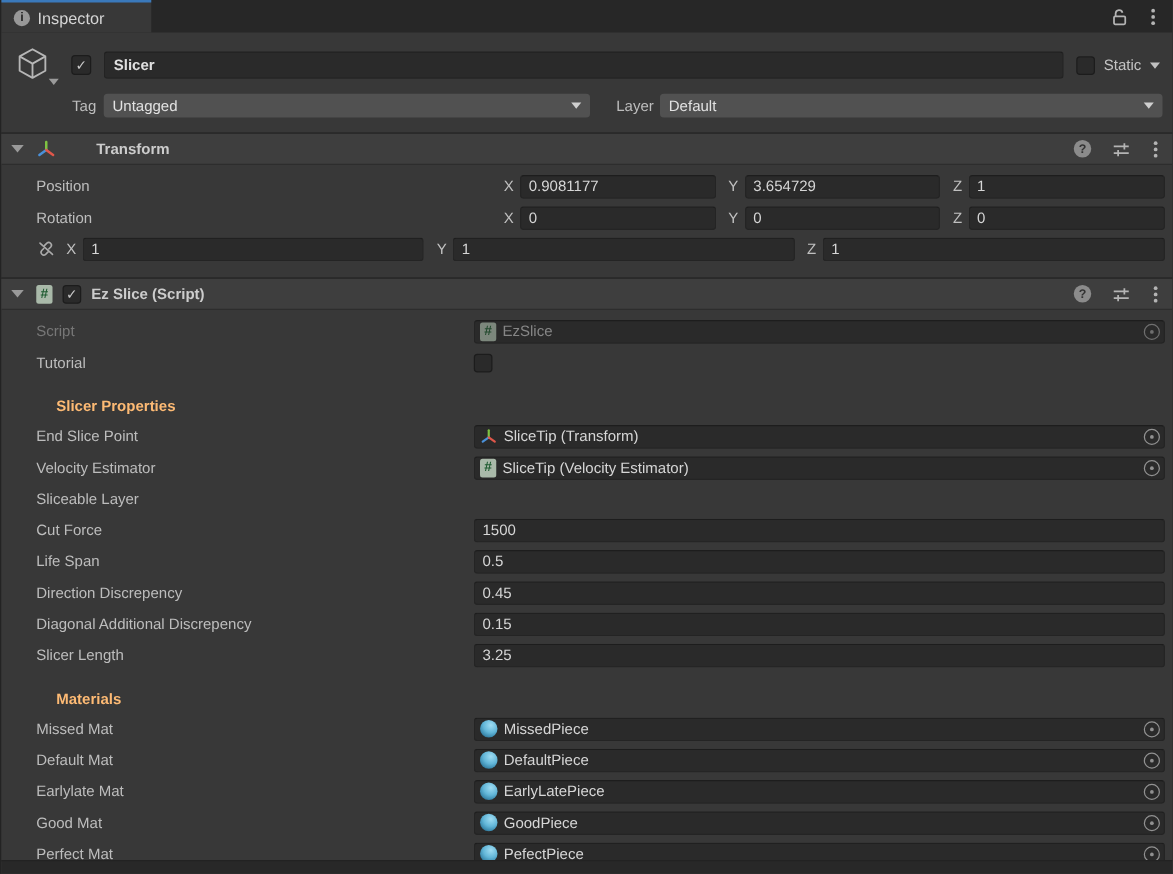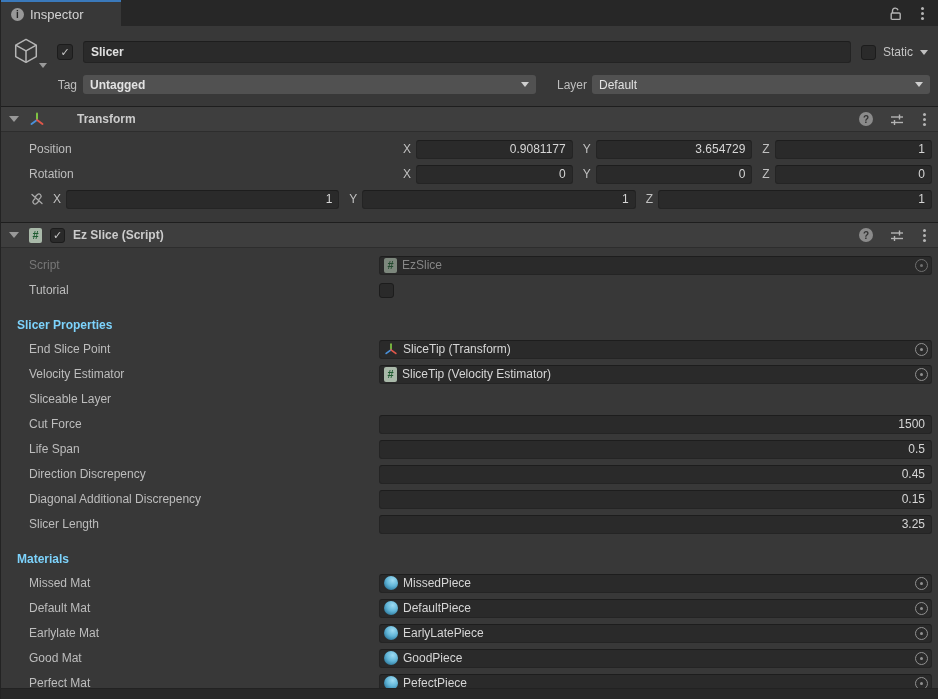--- a/index.html
+++ b/index.html
@@ -26,51 +26,51 @@
   .name-field{ flex:1; height:22px; margin:0 10px; background:#2a2a2a; border:1px solid #232323; border-top-color:#1d1d1d; border-radius:3px; display:flex; align-items:center; padding:0 7px; color:#e0e0e0; font-weight:bold; }
   .static-group{ display:flex; align-items:center; gap:7px; padding-right:2px; }
   .caret-down{ width:0; height:0; border-left:4px solid transparent; border-right:4px solid transparent; border-top:5px solid #c0c0c0; }
   .go-row2{ display:flex; align-items:center; margin-top:7px; }
   .mini-label{ color:#bdbdbd; }
   .tag-label{ width:74px; text-align:right; padding-right:6px; }
   .layer-label{ margin-left:21px; padding-right:5px; }
   .dropdown{ height:19px; background:#515151; border-radius:3px; display:flex; align-items:center; padding:0 7px; color:#e2e2e2; }
   .dropdown .dd-text{ flex:1; overflow:hidden; white-space:nowrap; }
   .dropdown .caret-down{ border-top-color:#cfcfcf; }
-  .tag-dd{ width:453px;font-weight:bold; }
+  .tag-dd{ width:389px; }
   .layer-dd{ flex:1; }
   
   .divider{ height:1px; background:#1e1e1e; }
   .comp-header{ height:25px; background:#3e3e3e; border-bottom:1px solid #2d2d2d; display:flex; align-items:center; padding:0 10px 0 8px; }
   .foldout{ width:0; height:0; border-left:5px solid transparent; border-right:5px solid transparent; border-top:6px solid #999; margin-right:10px; flex:0 0 auto; }
   .comp-icon{ margin-right:8px; flex:0 0 auto; display:flex; }
   .comp-title{ font-weight:bold; color:#cccccc;text-align:center; }
   .title-spacer{ width:24px; }
   .comp-title.after-check{ margin-left:8px; }
   .header-right{ margin-left:auto; display:flex; align-items:center; gap:17px; }
   .help-icon{ width:14px; height:14px; border-radius:50%; background:#8b8b8b; color:#333; font-size:10px; font-weight:bold; display:flex; align-items:center; justify-content:center; }
   
   .comp-body{ padding:7px 0 8px 0; }
   .prop-row{ display:flex; align-items:center; height:20px; margin:0 6px 5px 0; padding-left:28px; }
   .prop-label{ width:350px; flex:0 0 auto; color:#bdbdbd; overflow:hidden; white-space:nowrap; }
   .prop-label.dim{ color:#777; }
   .link-slot{ width:24px; flex:0 0 auto; display:flex; align-items:center; }
   .vec-area{ flex:1; display:flex; align-items:center; gap:10px; }
   .axis{ flex:1; display:flex; align-items:center; gap:5px; }
   .axis-l{ color:#c0c0c0; flex:0 0 auto; }
-  .num-field{ flex:1; height:19px; background:#2a2a2a; border:1px solid #242424; border-top-color:#1d1d1d; border-radius:3px; display:flex; align-items:center; padding:0 6px; color:#d6d6d6;justify-content:flex-end; }
+  .num-field{ flex:1; height:19px; background:#2a2a2a; border:1px solid #242424; border-top-color:#1d1d1d; border-radius:3px; display:flex; align-items:center; padding:0 6px; color:#d6d6d6; }
   .value-area{ flex:1; display:flex; align-items:center; }
   .obj-field{ flex:1; height:19px; background:#2a2a2a; border:1px solid #242424; border-top-color:#1d1d1d; border-radius:3px; display:flex; align-items:center; gap:5px; padding:0 3px 0 4px; color:#d6d6d6; }
   .obj-text{ flex:1; overflow:hidden; white-space:nowrap; }
   .picker{ width:13px; height:13px; border-radius:50%; border:1px solid #919191; display:flex; align-items:center; justify-content:center; flex:0 0 auto; }
   .picker-dot{ width:3px; height:3px; border-radius:50%; background:#919191; }
   .obj-field.disabled{ color:#868686; }
   .obj-field.disabled .picker{ border-color:#6f6f6f; }
   .obj-field.disabled .picker-dot{ background:#6f6f6f; }
-  .section-heading{ font-weight:bold; color:#7dd3fc; padding-left:16px; margin:18px 0 7px 0; }
+  .section-heading{ font-weight:bold; color:#fdba74; padding-left:44px; margin:18px 0 7px 0; }
   
   .script-icon{ width:13px; height:15px; background:#a9b9a9; border-radius:2px; color:#1f5c31; font-weight:bold; font-size:11px; line-height:15px; text-align:center; flex:0 0 auto; }
   .script-icon.dim{ opacity:.65; }
   .mat-icon{ width:14px; height:14px; border-radius:50%; flex:0 0 auto;
     background:radial-gradient(circle at 62% 30%, #9fdcf2 0%, #62b6d8 45%, #3d8cb0 70%, #173f52 100%); }
   .bottom-strip{ position:absolute; left:0; right:0; bottom:0; height:11px; background:#282828; border-top:1px solid #222; }
 </style>
 </head>
 <body>
 

